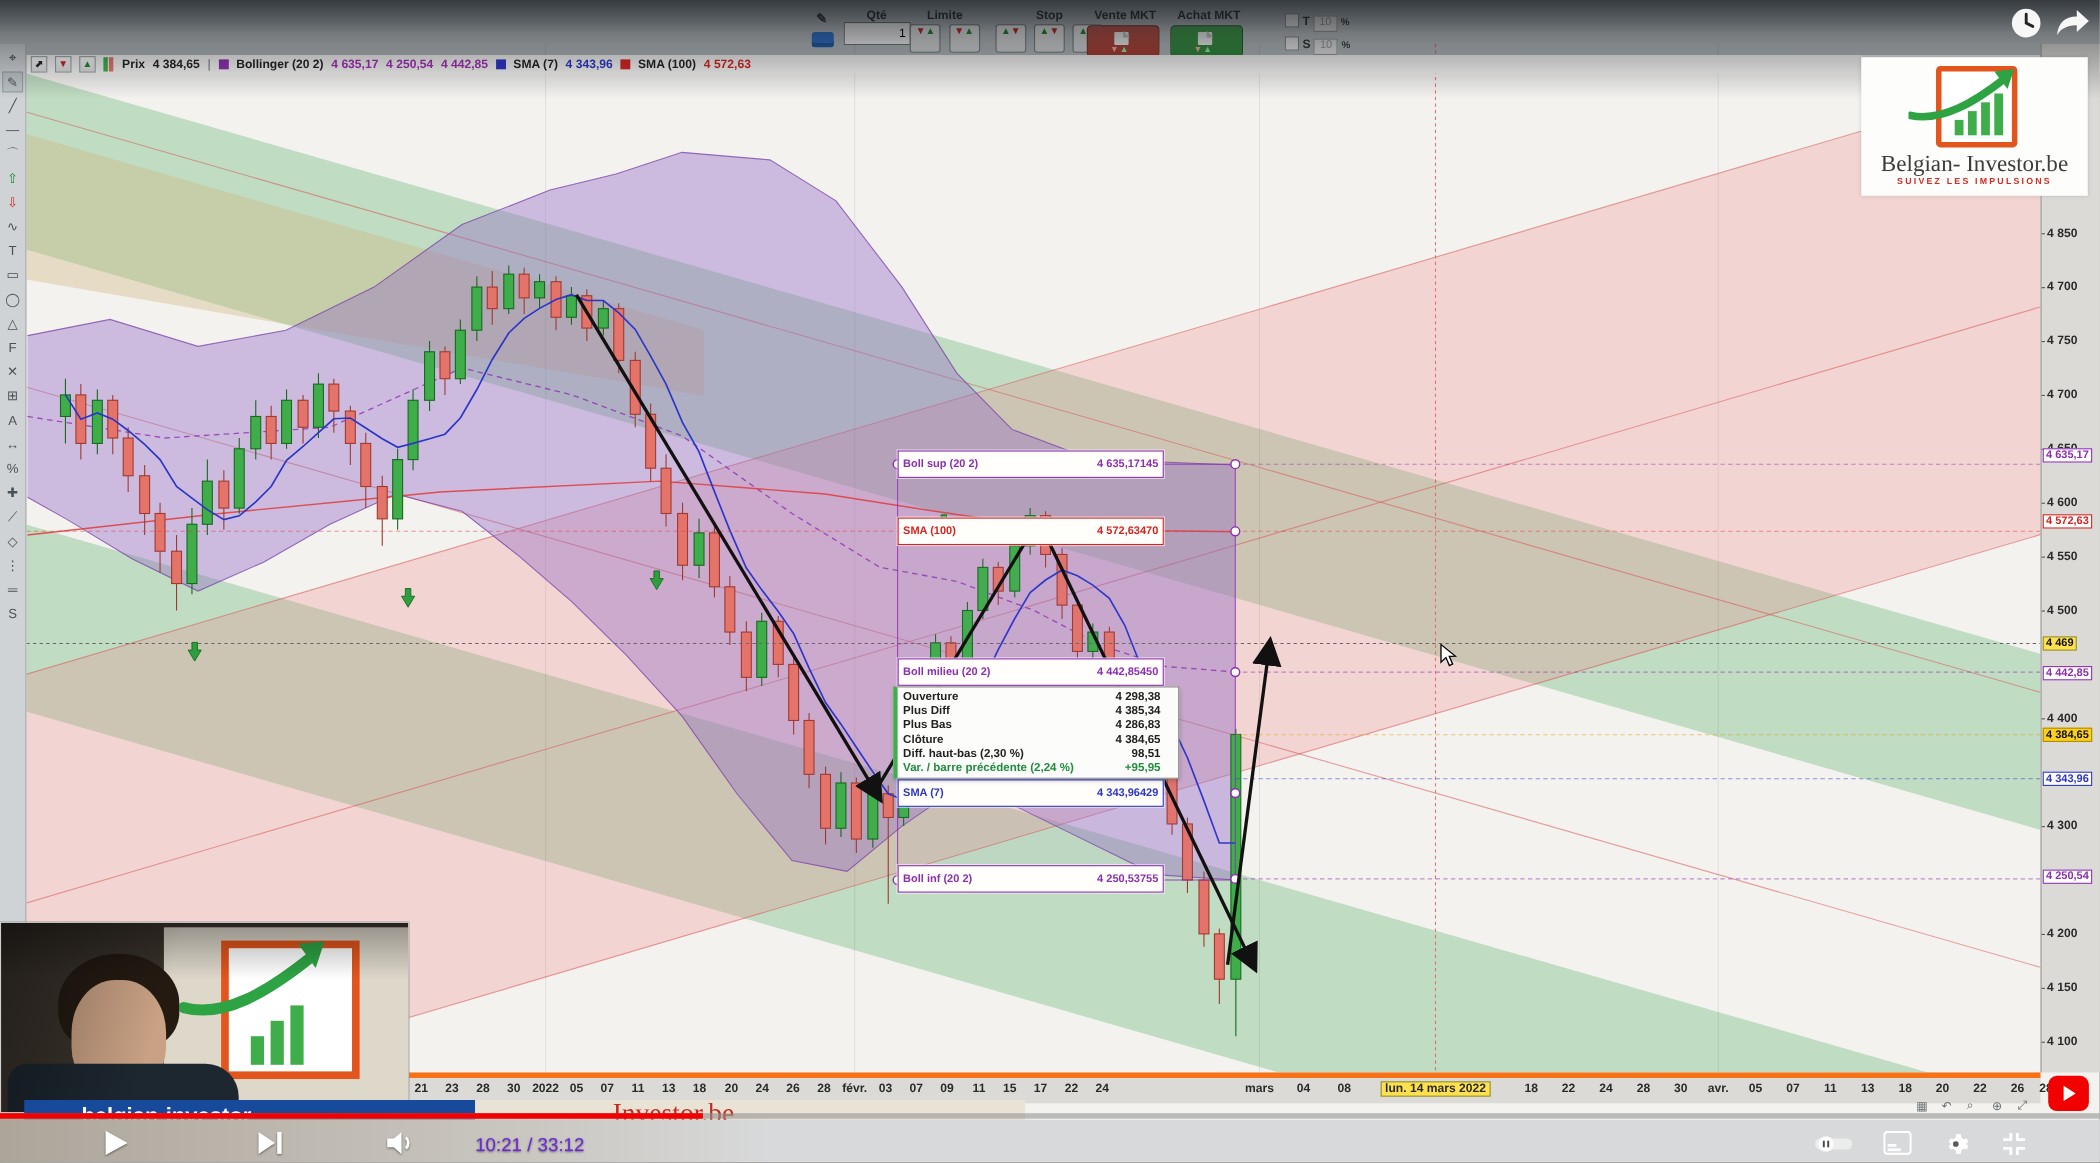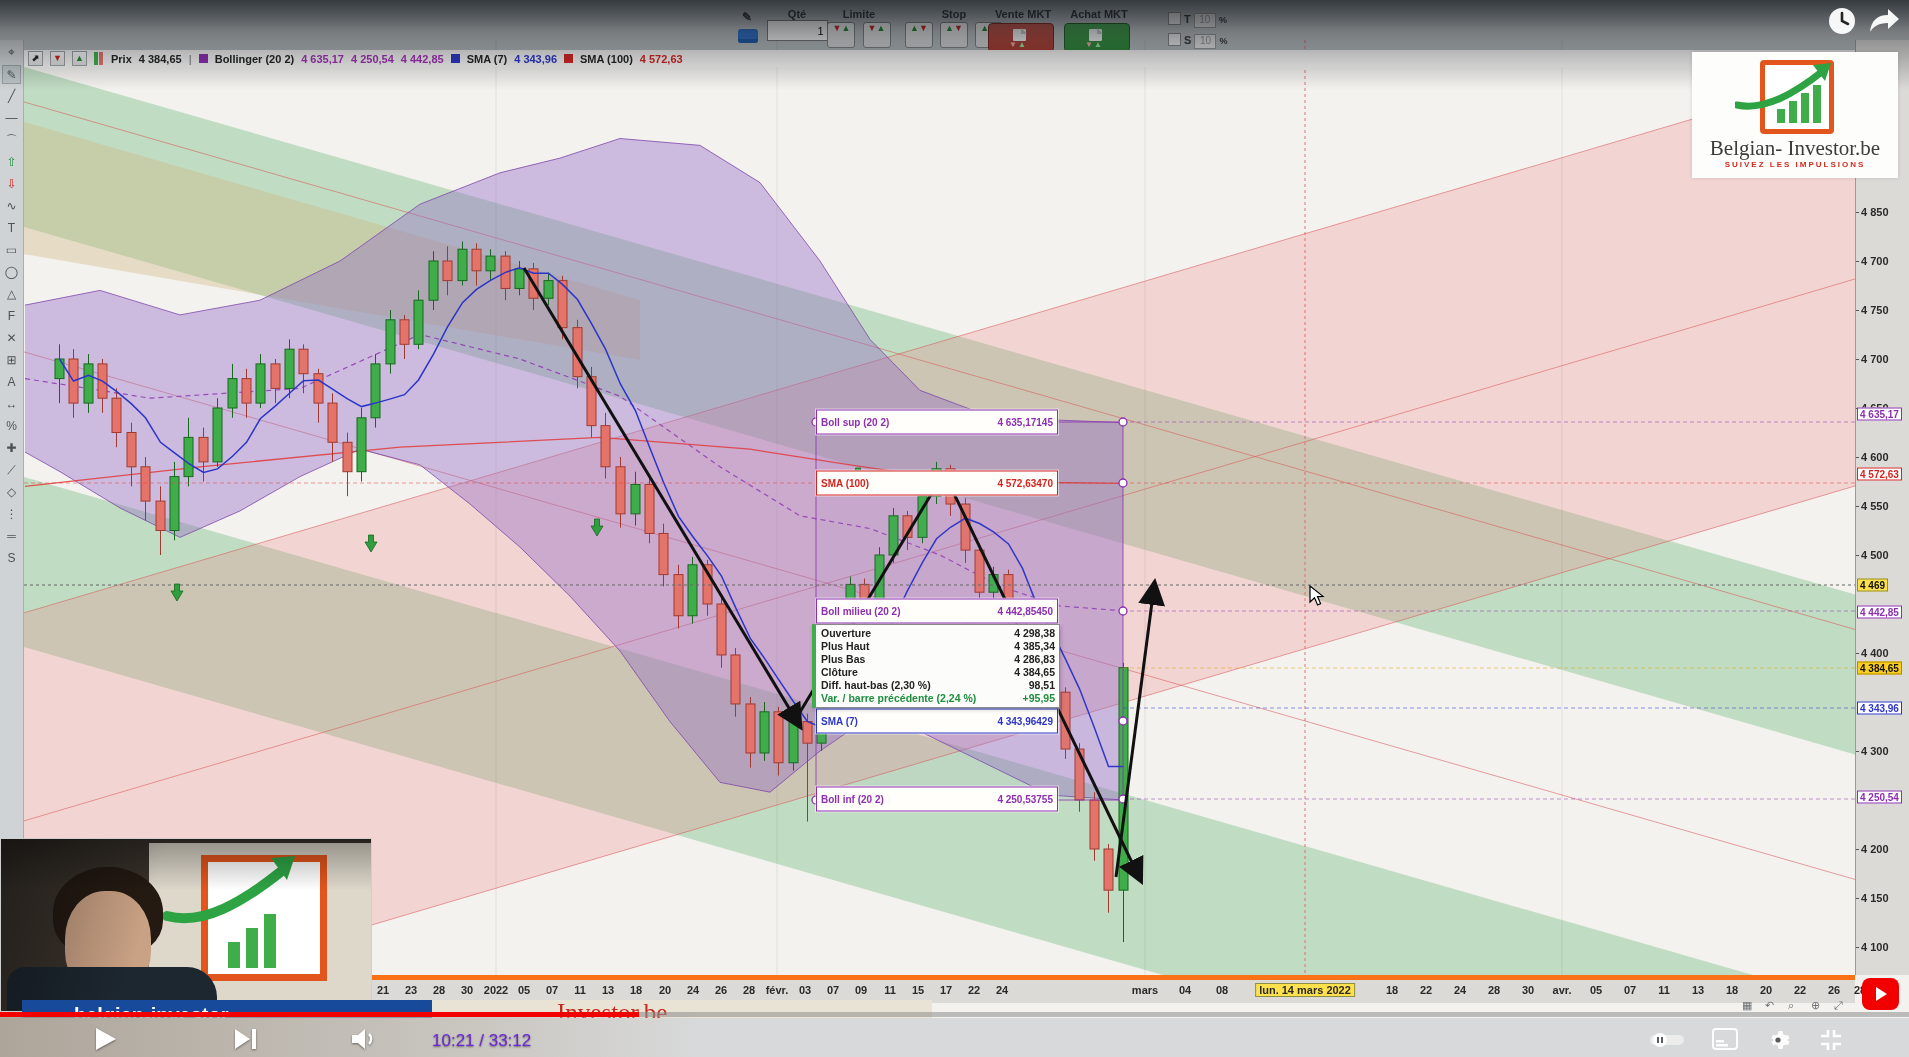--- a/index.html
+++ b/index.html
@@ -33,21 +33,21 @@
   .ptick{position:absolute;left:5px;font-size:11px;font-weight:bold;color:#2a2a2a;transform:translateY(-50%);white-space:nowrap;}
   .ptick:before{content:"";position:absolute;left:-5px;top:50%;width:3px;height:1px;background:#555;}
   .plabel{position:absolute;left:1px;font-size:10px;font-weight:bold;transform:translateY(-50%);padding:0 2px;border:1px solid;background:#fff;white-space:nowrap;}
   
   #time-axis{position:absolute;left:24px;top:975px;width:1831px;height:23px;background:#dbdad7;border-top:5px solid #f97316;}
   .ttick{position:absolute;top:4px;transform:translateX(-50%);font-size:11px;font-weight:bold;color:#2a2a2a;white-space:nowrap;}
   .ttick.hl{background:#ffe14c;border:1px solid #8d8d45;padding:0 3px;top:3px;}
   
   .ind-label{position:absolute;left:816px;width:232px;height:15px;background:#fffefb;border:1px solid;display:flex;justify-content:space-between;align-items:center;font-size:10px;font-weight:bold;padding:4px 4px;transform:translateY(-50%);box-shadow:0 0 0 1px #ffffff88;}
   
-  #tooltip{position:absolute;left:812px;top:624px;width:234px;background:#fcfcfa;border:1px solid #8a8a8a;border-left:4px solid #3fae4a;box-shadow:1px 2px 4px #0003;font-size:10.5px;font-weight:bold;color:#222;padding:2px 4px 2px 5px;}
+  #tooltip{position:absolute;left:812px;top:624px;width:234px;background:#fcfcfa;border:1px solid #8a8a8a;border-left:4px solid #3fae4a;box-shadow:1px 2px 4px #0003;font-size:10.5px;font-weight:bold;color:#222;padding:2px 16px 2px 5px;}
   .tt-row{display:flex;justify-content:space-between;line-height:13px;}
   .tt-row.green{color:#1e8e3e;}
   
   #title-grad{position:absolute;left:0;top:0;width:1909px;height:90px;background:linear-gradient(rgba(15,18,22,.72),rgba(15,18,22,.35) 45%,transparent);pointer-events:none;}
   #video-title{position:absolute;left:10px;top:3px;font-size:21px;color:#fff;text-shadow:0 1px 3px #000c;font-weight:normal;}
   .yt-top-ic{position:absolute;top:6px;color:#fff;opacity:.95;}
   
   #logo-card{position:absolute;left:1692px;top:52px;width:206px;height:126px;background:#fdfdfc;box-shadow:0 0 4px #0002;text-align:center;}
   #logo-sq{position:absolute;left:68px;top:8px;width:64px;height:64px;border:5px solid #e2551c;border-radius:4px;background:#fff;}
   .lbar{position:absolute;bottom:6px;width:8px;background:#3fae4a;}
@@ -477,21 +477,21 @@
         <span>4 250,53755</span>
       </div>
     </div>
 
   <div id="tooltip">
       <div class="tt-row">
         <span>Ouverture</span>
         <span>4 298,38</span>
       </div>
       <div class="tt-row">
-        <span>Plus Haut</span>
+        <span>Plus Diff</span>
         <span>4 385,34</span>
       </div>
       <div class="tt-row">
         <span>Plus Bas</span>
         <span>4 286,83</span>
       </div>
       <div class="tt-row">
         <span>Clôture</span>
         <span>4 384,65</span>
       </div>

